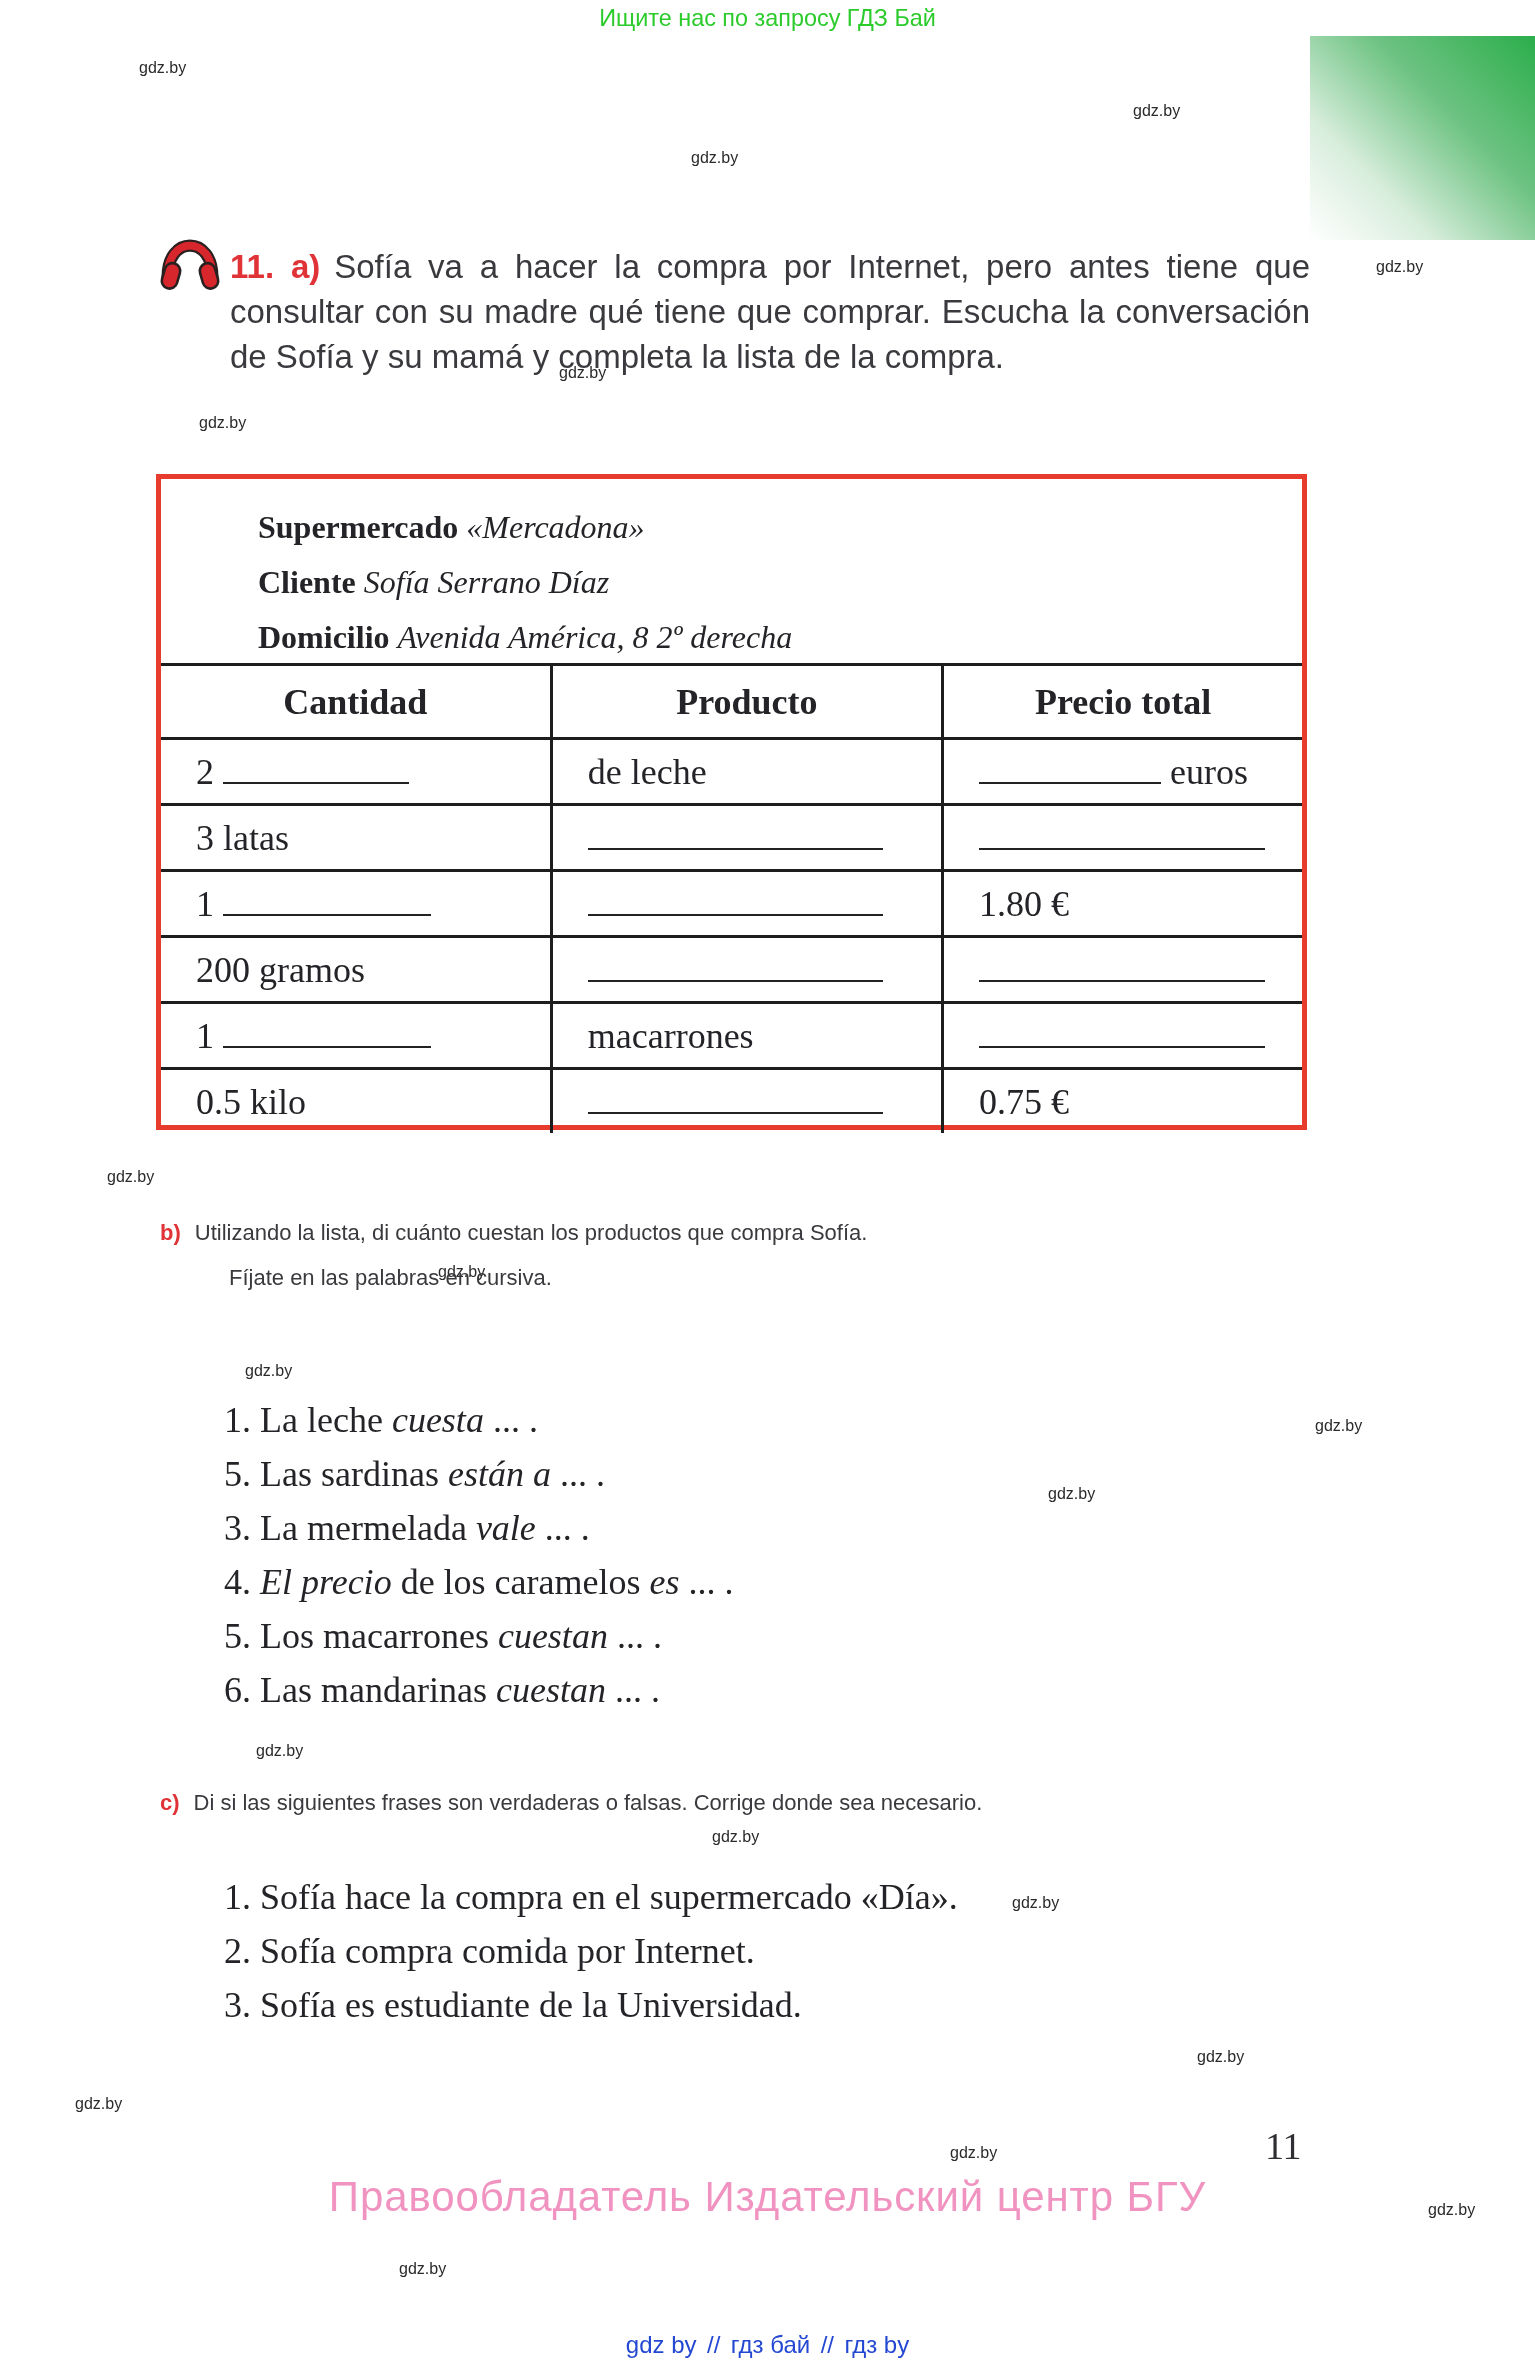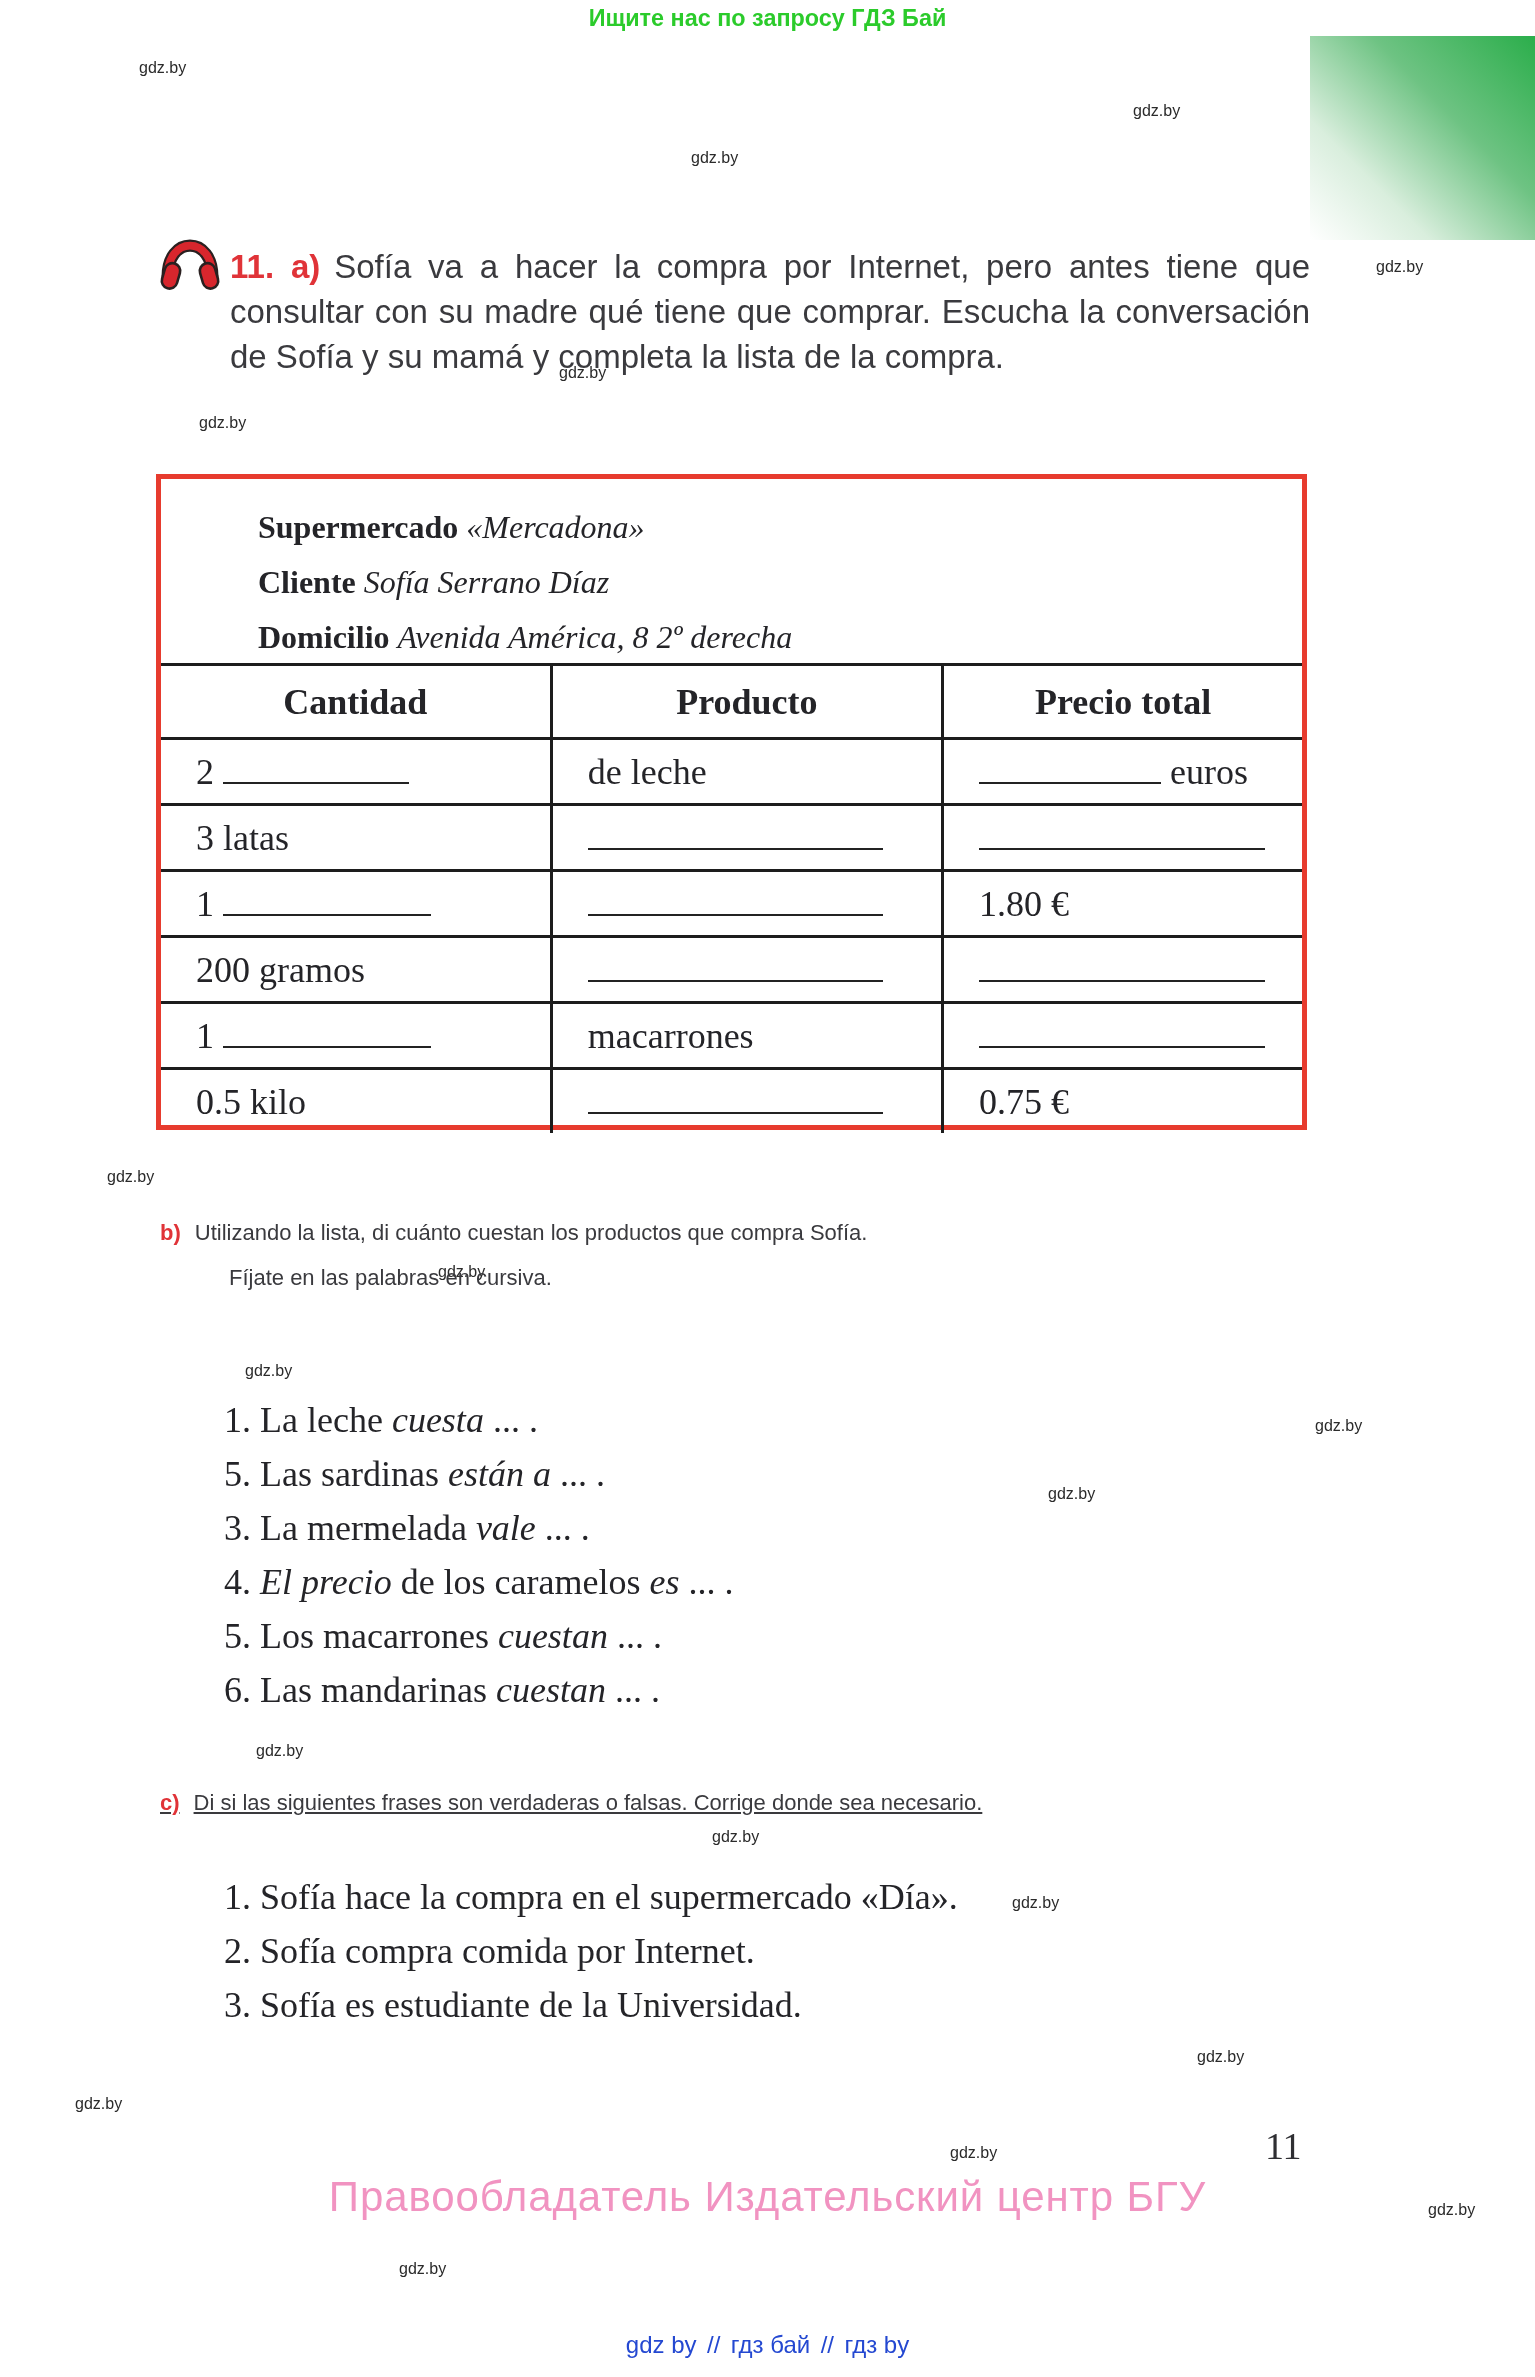--- a/index.html
+++ b/index.html
@@ -5,39 +5,39 @@
   html,body{margin:0;padding:0;background:#ffffff;}
   .page{position:relative;width:1535px;height:2377px;background:#ffffff;overflow:hidden;
         font-family:"Liberation Sans",sans-serif;}
 
   
   .wm{position:absolute;font-size:16px;color:#2b2b2b;white-space:nowrap;
       font-family:"Liberation Sans",sans-serif;}
 
   
   .banner{position:absolute;top:5.2px;left:0;width:100%;text-align:center;
-          font-size:23.4px;font-weight:700;color:var(--banner_green,#2bcb2b);}
+          font-size:23.4px;font-weight:400;color:var(--banner_green,#2bcb2b);}
 
   
   .green-box{position:absolute;left:1310px;top:36px;width:225px;height:204px;
              background:linear-gradient(45deg,#ffffff 0%,#d9eedd 28%,#6ec383 62%,var(--gradient_green,#2bae4b) 100%);}
 
   
   .headphones{position:absolute;left:158px;top:237px;}
 
   
   .para{position:absolute;color:#3a3a3e;font-size:33px;line-height:45px;text-align:justify;}
   .para-a{left:230px;top:244px;width:1080px;}
   .red-label{color:var(--label_red,#e03338);font-weight:bold;}
   .label-sp{margin-right:14px;}
 
   .section{position:absolute;left:160px;width:1149px;color:#3a3a3e;
            font-size:22px;line-height:45px;}
   .sec-b{top:1210px;}
-  .sec-c{top:1780px;text-decoration:underline;}
+  .sec-c{top:1780px;}
   .sec-line1{padding-left:69px;text-indent:-69px;text-align:justify;}
   .sec-line2{padding-left:69px;}
 
   
   .card{position:absolute;left:156px;top:474px;width:1151px;height:656px;
         border:5.2px solid var(--accent_red,#e73b2e);box-sizing:border-box;background:#fff;}
   .card-info{height:184px;padding:21px 0 0 97px;box-sizing:border-box;
              font-family:"Liberation Serif",serif;font-size:32px;line-height:55px;color:#242428;}
   .bd{font-weight:bold;}
   .it{font-style:italic;}

